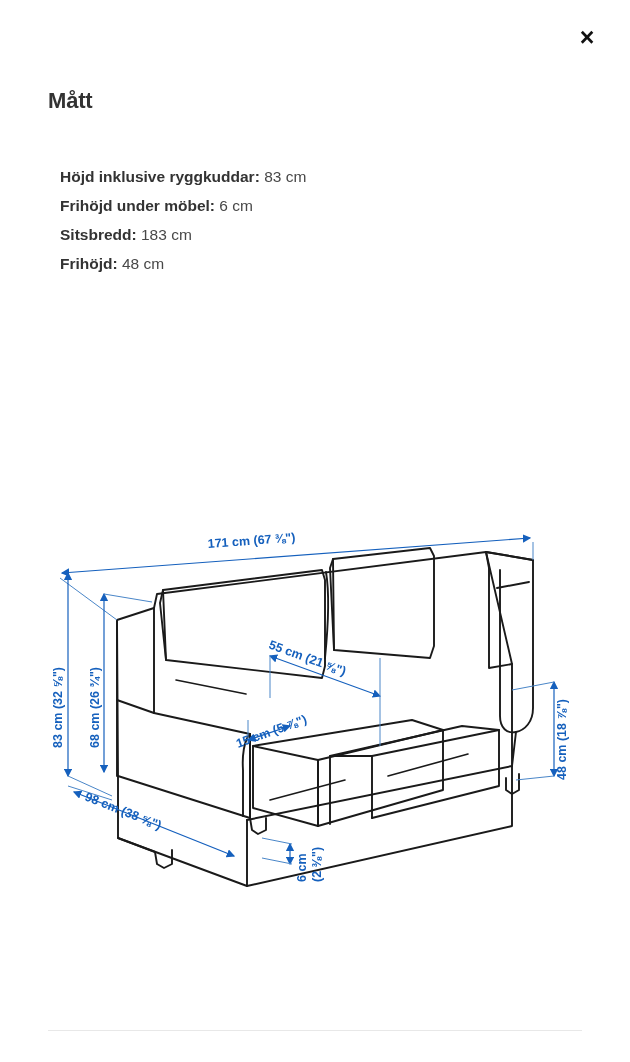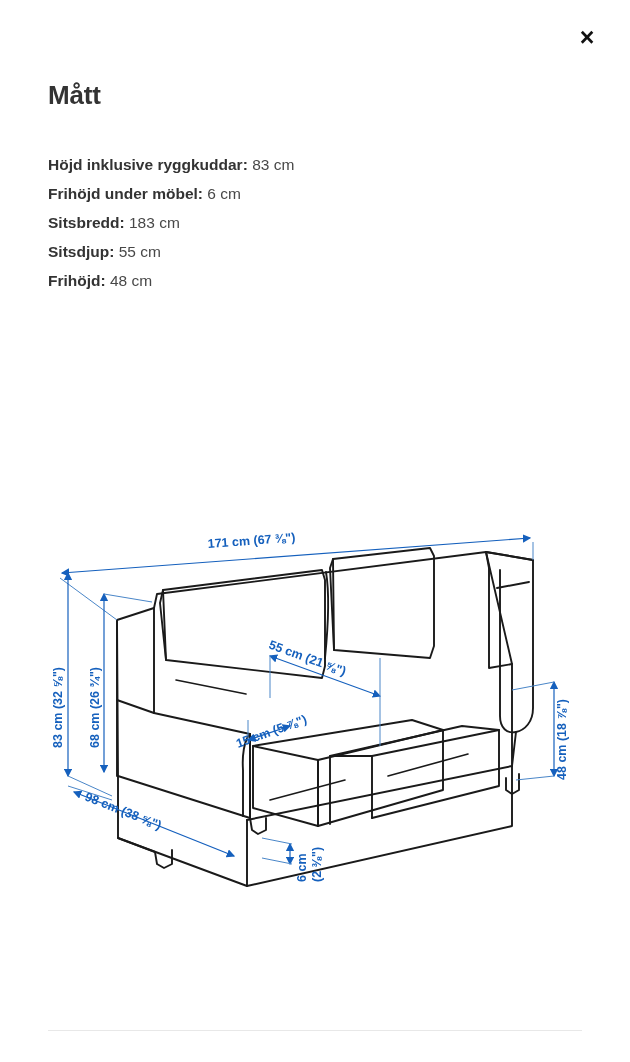--- a/index.html
+++ b/index.html
@@ -36,36 +36,36 @@
     line-height: 1;
     color: #111111;
     font-weight: 700;
     font-family: "Liberation Sans", sans-serif;
   }
 
   
   .page-title {
     position: absolute;
     left: 48px;
-    top: 80px;
+    top: 88px;
     margin: 0;
-    font-size: 26px;
+    font-size: 22px;
     font-weight: 700;
     color: #333333;
     letter-spacing: -0.2px;
   }
 
   
   .spec-list {
     position: absolute;
     left: 48px;
     top: 150px;
     width: 540px;
     list-style: none;
-    margin: 0;
+    margin: 12px;
     padding: 0;
   }
   .spec-row {
     font-size: 15.5px;
     line-height: 29px;
     color: #484848;
     white-space: nowrap;
   }
   .spec-row .k {
     font-weight: 700;
@@ -114,24 +114,20 @@
     <span class="k">Höjd inklusive ryggkuddar:</span>
     <span class="v">83 cm</span>
   </li>
   <li class="spec-row">
     <span class="k">Frihöjd under möbel:</span>
     <span class="v">6 cm</span>
   </li>
   <li class="spec-row">
     <span class="k">Sitsbredd:</span>
     <span class="v">183 cm</span>
-  </li>
-  <li class="spec-row">
-    <span class="k">Sitsdjup:</span>
-    <span class="v">55 cm</span>
   </li>
   <li class="spec-row">
     <span class="k">Frihöjd:</span>
     <span class="v">48 cm</span>
   </li>
 </ul>
 
 <div class="diagram-wrap">
 <svg viewBox="0 0 630 420" xmlns="http://www.w3.org/2000/svg">
   <defs>

